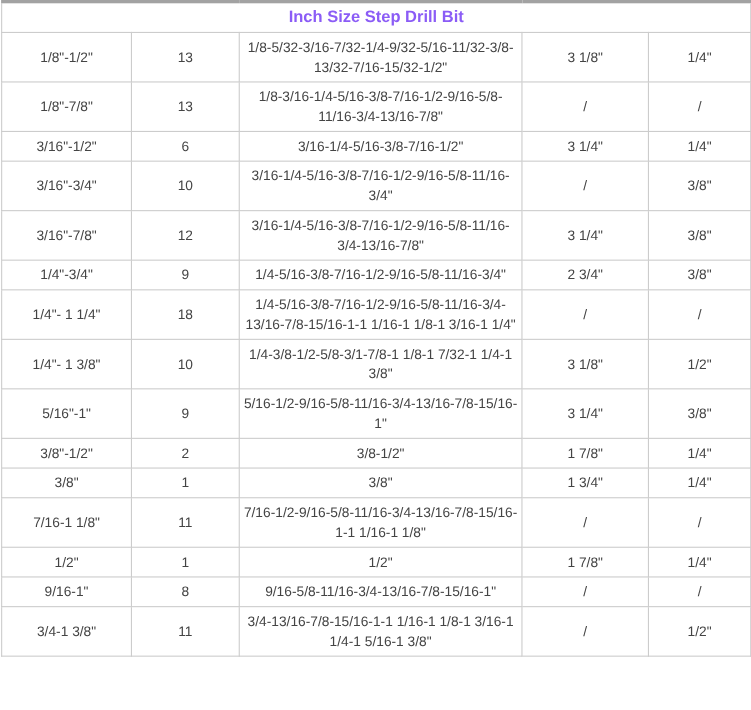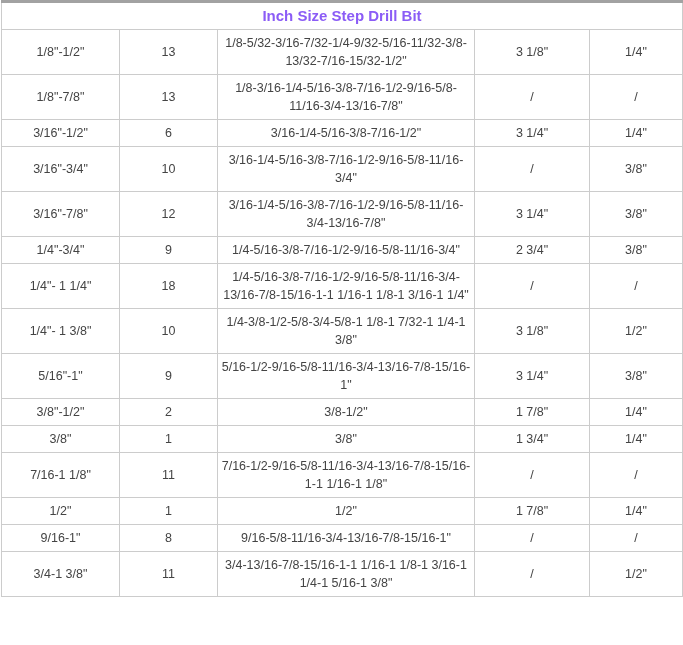--- a/index.html
+++ b/index.html
@@ -117,21 +117,21 @@
         <tr>
           <td>1/4"- 1 1/4"</td>
           <td>18</td>
           <td>1/4-5/16-3/8-7/16-1/2-9/16-5/8-11/16-3/4-13/16-7/8-15/16-1-1 1/16-1 1/8-1 3/16-1 1/4"</td>
           <td>/</td>
           <td>/</td>
         </tr>
         <tr>
           <td>1/4"- 1 3/8"</td>
           <td>10</td>
-          <td>1/4-3/8-1/2-5/8-3/4-5/8-1 1/8-1 7/32-1 1/4-1 3/8"</td>
+          <td>1/4-3/8-1/2-5/8-3/1-7/8-1 1/8-1 7/32-1 1/4-1 3/8"</td>
           <td>3 1/8"</td>
           <td>1/2"</td>
         </tr>
         <tr>
           <td>5/16"-1"</td>
           <td>9</td>
           <td>5/16-1/2-9/16-5/8-11/16-3/4-13/16-7/8-15/16-1"</td>
           <td>3 1/4"</td>
           <td>3/8"</td>
         </tr>

